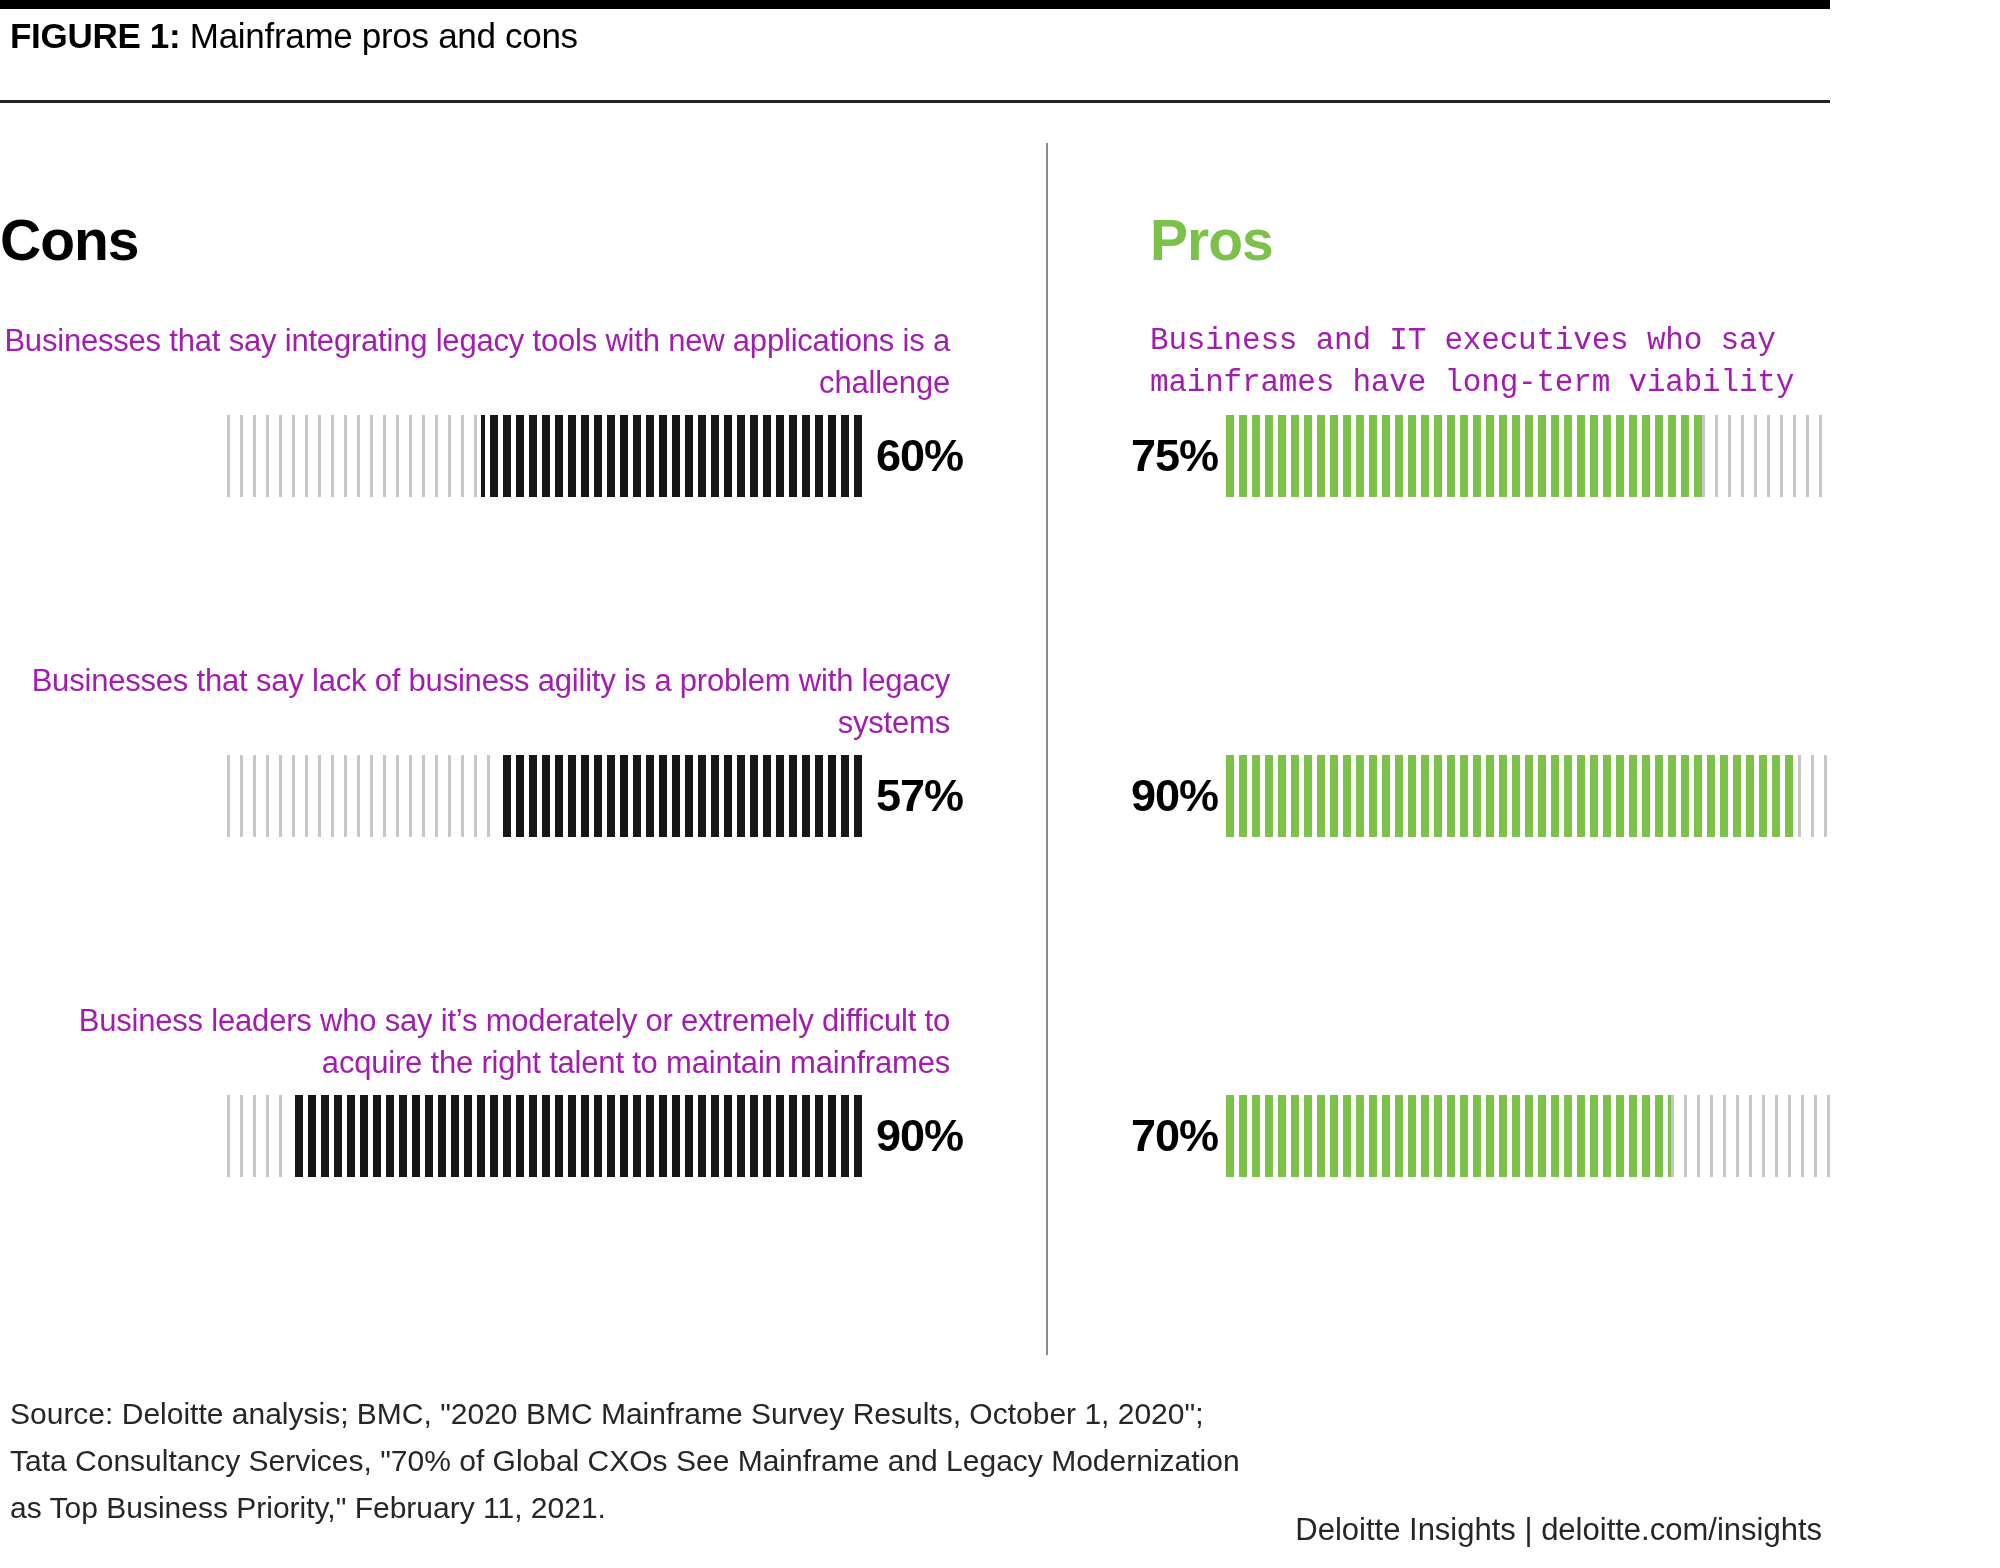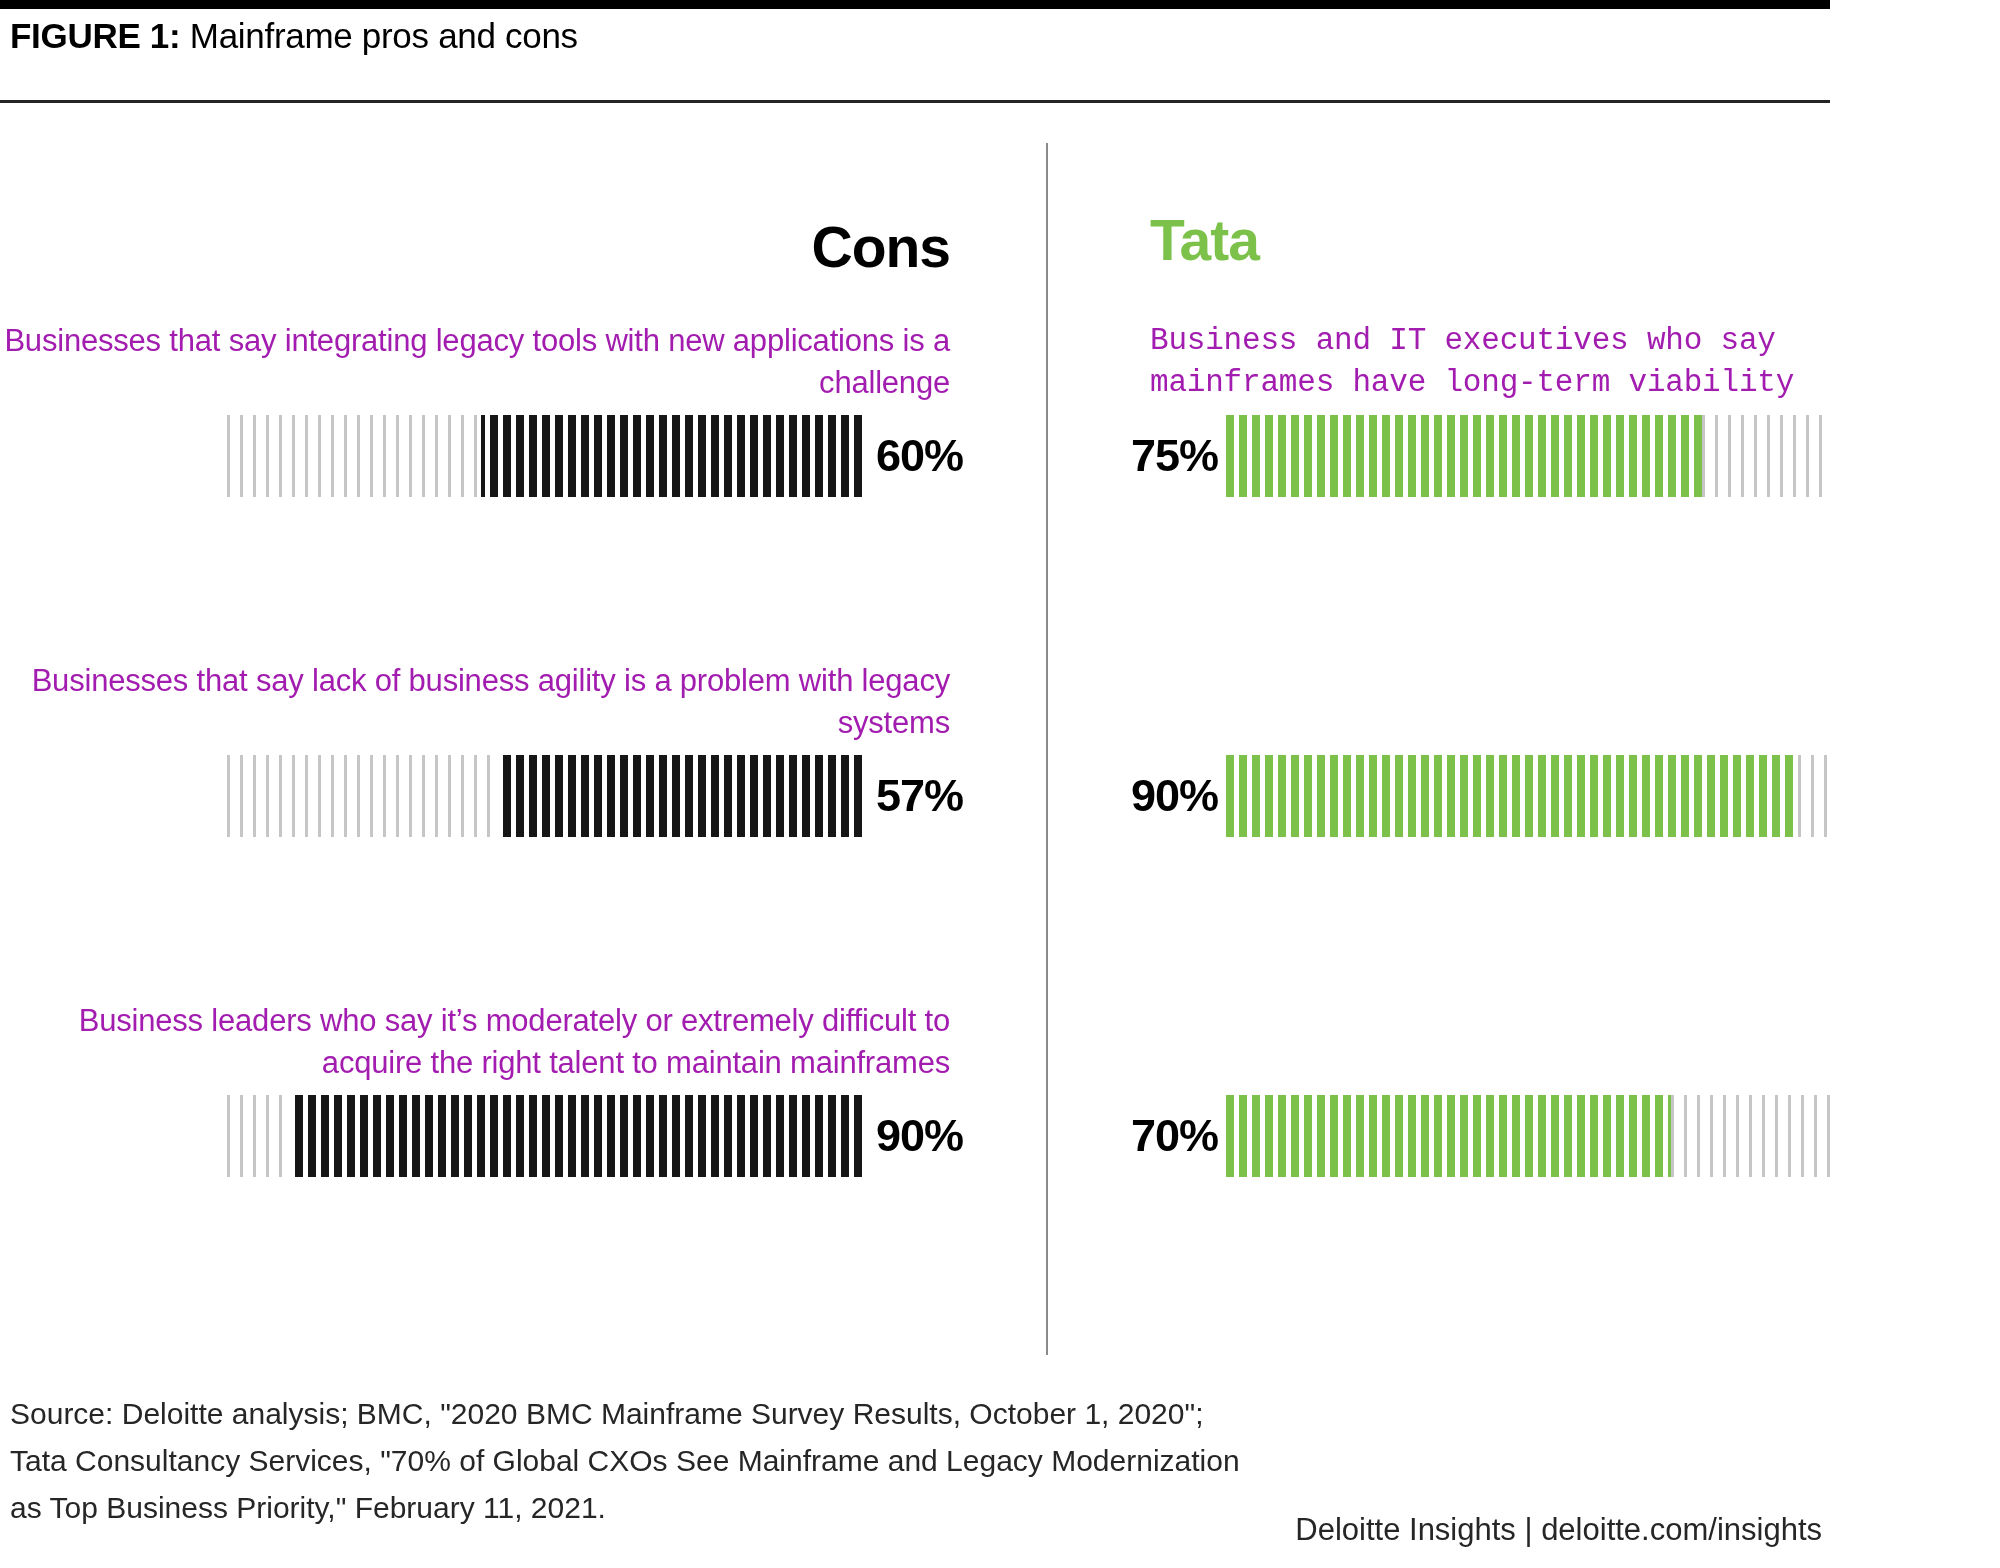--- a/index.html
+++ b/index.html
@@ -8,21 +8,21 @@
 
   .top-bar { position:absolute; left:0; top:0; width:100%; height:9px; background:#000000; }
 
   .fig-title { position:absolute; left:10px; top:16px; font-size:35px; color:#000000; letter-spacing:-0.3px; white-space:nowrap; }
   .fig-title .bold { font-weight:800; }
   .title-rule { position:absolute; left:0; top:100px; width:100%; height:3px; background:#242424; }
 
   .divider { position:absolute; left:1046px; top:143px; width:2px; height:1212px; background:#8a8a8a; }
 
   .col-header { position:absolute; font-size:57px; font-weight:700; letter-spacing:-1px; }
-  .cons-header { left:0; top:207px; width:950px; text-align:right; color:#000000;margin-top:7px; }
+  .cons-header { left:0; top:207px; width:950px; color:#000000; }
   .pros-header { left:1150px; top:207px; color:#7cc14a; }
 
   .row-text { position:absolute; font-size:31px; line-height:42px; color:#a21caf; letter-spacing:-0.2px; }
   .row-text.cons { left:0; width:950px; text-align:right; }
   .row-text.pros { left:1150px; width:800px; text-align:left;font-family:Liberation Mono, monospace; }
   .rt0 { top:320px; } .rt1 { top:660px; } .rt2 { top:1000px; }
 
   .bar-row { position:absolute; display:flex; align-items:stretch; height:82px; }
   .bar-row.cons { left:227px; }
   .bar-row.pros { left:1128px; }
@@ -49,21 +49,21 @@
   <div class="top-bar"></div>
 
   <div class="fig-title">
     <span class="bold">FIGURE 1:</span><span> Mainframe pros and cons</span>
   </div>
   <div class="title-rule"></div>
 
   <div class="divider"></div>
 
   <div class="col-header cons-header">Cons</div>
-  <div class="col-header pros-header">Tata</div>
+  <div class="col-header pros-header">Pros</div>
 
   <div class="row-text cons rt0">Businesses that say integrating legacy tools with new applications is a challenge</div>
   <div class="bar-row cons br0">
     <div class="bar">
       <div class="seg tick-gray" style="width: 40%;"></div>
       <div class="seg tick-black" style="width: 60%;"></div>
     </div>
     <div class="pct pct-right">60%</div>
   </div>
 

